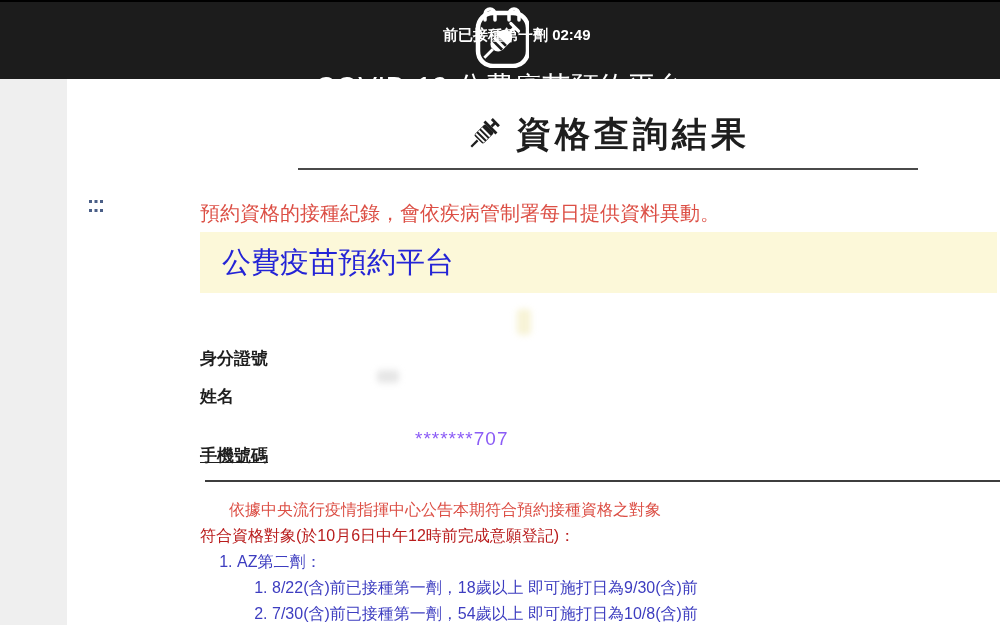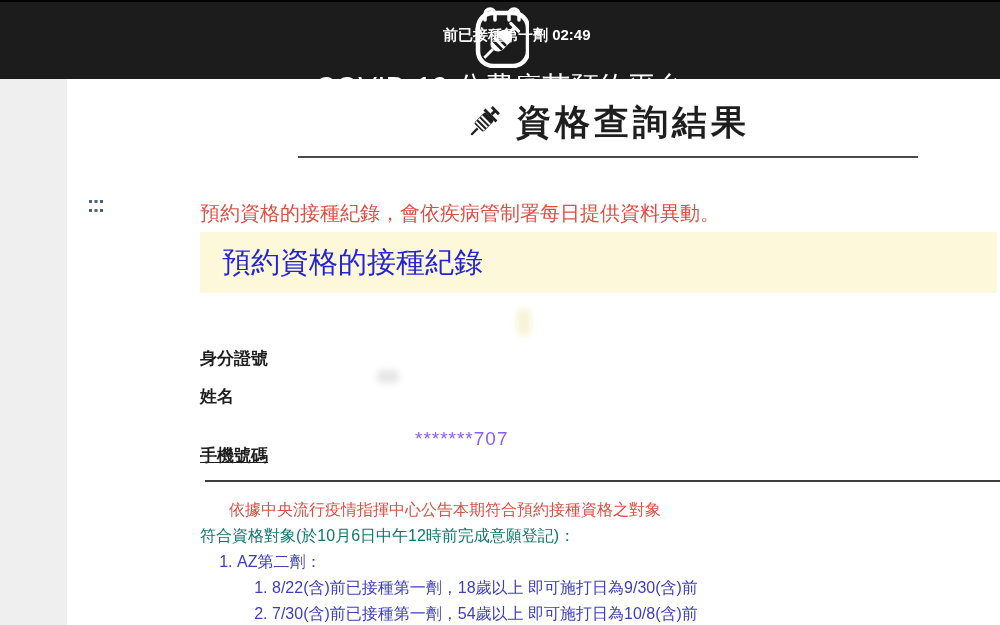--- a/index.html
+++ b/index.html
@@ -12,21 +12,21 @@
   .app-title{color:#ffffff;font-size:28px;font-weight:500;letter-spacing:0.5px;white-space:nowrap;}
   .timer{position:absolute;left:443px;top:24px;color:#ffffff;font-size:15px;font-weight:700;white-space:nowrap;}
 
   
   .side-strip{position:absolute;left:0;top:79px;width:67px;height:546px;background:#efefef;}
 
   
   .grip{position:absolute;left:89px;top:200px;width:14px;height:12px;cursor:grab;}
 
   
-  .heading-block{position:absolute;left:215px;top:100px;width:786px;text-align:center;}
+  .heading-block{position:absolute;left:215px;top:112px;width:786px;text-align:center;}
   .heading-line{display:inline-flex;align-items:center;gap:14px;height:44px;}
   .heading-icon{width:36px;height:36px;flex:0 0 auto;}
   .heading-text{font-size:35px;font-weight:700;letter-spacing:4px;color:#1e1e1e;white-space:nowrap;}
   .heading-rule{border:none;border-top:2px solid #4a4a4a;width:620px;margin:12px auto 0 auto;}
 
   
   .update-note{position:absolute;left:200px;top:200px;font-size:20px;color:#dc4f45;white-space:nowrap;}
 
   
   .result-banner{position:absolute;left:200px;top:232px;width:797px;height:61px;background:#fcf8d9;}
@@ -41,21 +41,21 @@
   .redact-blur{position:absolute;border-radius:4px;filter:blur(3px);}
   .redact-id{left:517px;top:309px;width:14px;height:26px;background:rgba(240,233,180,0.55);}
   .redact-name{left:377px;top:370px;width:22px;height:13px;background:rgba(200,200,200,0.45);}
 
   
   .section-divider{position:absolute;left:205px;top:480px;width:795px;border-top:2px solid #3d3d3d;}
 
   
   .eligibility{position:absolute;left:200px;top:497px;width:800px;font-size:16px;line-height:26px;}
   .elig-announcement{color:#dc4f45;white-space:nowrap;margin-left:29px;}
-  .elig-subtitle{color:#0f766e;white-space:nowrap;}
+  .elig-subtitle{color:#b91c1c;white-space:nowrap;}
   .elig-list{margin:0;padding-left:37px;color:#3d3dc0;}
   .elig-list ol{margin:0;padding-left:35px;list-style-type:decimal;}
   .elig-list li{white-space:nowrap;}
 </style>
 </head>
 <body>
 
 <div class="screen">
 
   <div class="header">
@@ -108,21 +108,21 @@
         </g>
       </svg>
       <span class="heading-text">資格查詢結果</span>
     </div>
     <hr class="heading-rule">
   </div>
 
   <div class="update-note">預約資格的接種紀錄，會依疾病管制署每日提供資料異動。</div>
 
   <div class="result-banner">
-    <div class="result-banner-text">預約資格的接種紀錄</div>
+    <div class="result-banner-text">公費疫苗預約平台</div>
   </div>
 
   <div class="field-label id">身分證號</div>
   <div class="field-label name">姓名</div>
   <div class="field-label phone">手機號碼</div>
   <div class="field-value-masked">*******707</div>
   <div class="redact-blur redact-id"></div>
   <div class="redact-blur redact-name"></div>
 
   <div class="section-divider"></div>

